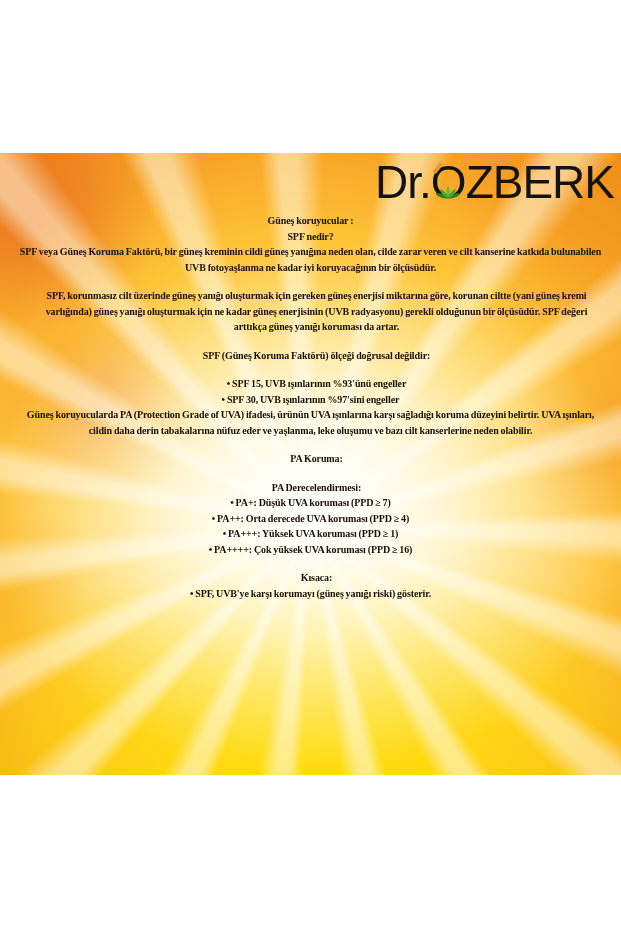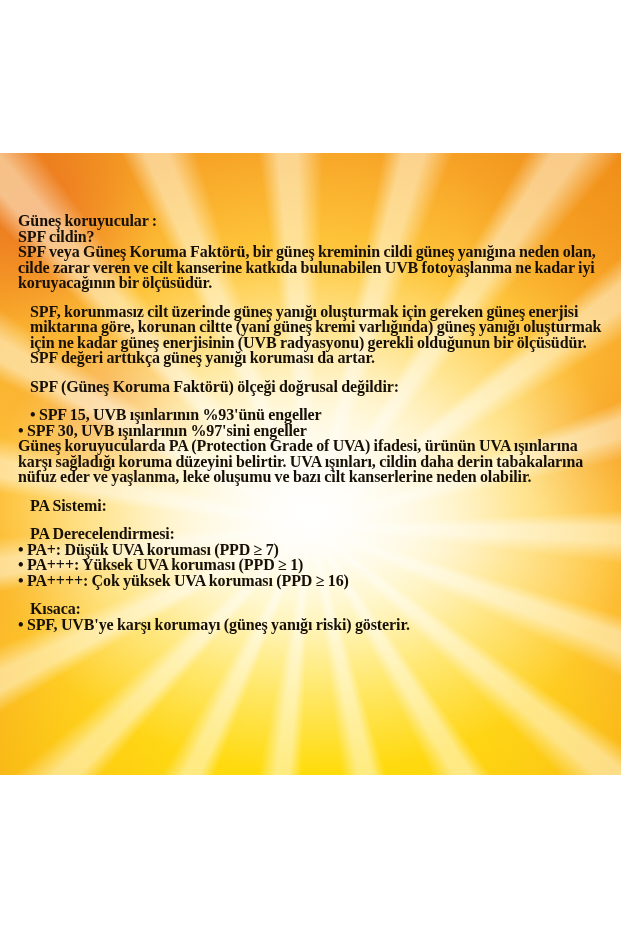--- a/index.html
+++ b/index.html
@@ -66,54 +66,71 @@
     left: 50%; bottom: 5px;
     transform: translateX(-50%);
     width: 26px; height: 15px;
   }
 
   
   .content {
     position: absolute;
     left: 18px; right: 18px;
     top: 60px;
+    text-align: center;
     color: #171007;
     font-weight: 700;
-    font-size: 16px;
+    font-size: 10px;
     line-height: 15.5px;
     letter-spacing: -0.1px;
     word-spacing: -0.5px;
   }
   .content .block { margin: 0; }
   .content .gap { margin-top: 13px; margin-left: 12px; }
 </style>
 </head>
 <body>
 
 <div class="poster">
 
+  <div class="logo">
+    <span>Dr.</span>
+    <span class="o-wrap">
+      <span>O</span>
+      <span class="o-slash"></span>
+      <svg class="lotus" viewBox="0 0 40 24" xmlns="http://www.w3.org/2000/svg">
+        <path d="M20 22 C10 21 4 19 0 14 C7 12 14 15 20 22 Z" fill="#2f7d1f"></path>
+        <path d="M20 22 C30 21 36 19 40 14 C33 12 26 15 20 22 Z" fill="#2f7d1f"></path>
+        <path d="M20 22 C12 18 8 13 8 6 C14 9 18 14 20 22 Z" fill="#4aa32a"></path>
+        <path d="M20 22 C28 18 32 13 32 6 C26 9 22 14 20 22 Z" fill="#4aa32a"></path>
+        <path d="M20 22 C16.5 15 16.5 7 20 0 C23.5 7 23.5 15 20 22 Z" fill="#6cbb3c"></path>
+      </svg>
+    </span>
+    <span>ZBERK</span>
+  </div>
 
   <div class="content">
     <div class="block">Güneş koruyucular :</div>
-    <div class="block">SPF cildin?</div>
+    <div class="block">SPF nedir?</div>
     <div class="block">SPF veya Güneş Koruma Faktörü, bir güneş kreminin cildi güneş yanığına neden olan, cilde zarar veren ve cilt kanserine katkıda bulunabilen UVB fotoyaşlanma ne kadar iyi koruyacağının bir ölçüsüdür.</div>
 
     <div class="block gap">SPF, korunmasız cilt üzerinde güneş yanığı oluşturmak için gereken güneş enerjisi miktarına göre, korunan ciltte (yani güneş kremi varlığında) güneş yanığı oluşturmak için ne kadar güneş enerjisinin (UVB radyasyonu) gerekli olduğunun bir ölçüsüdür. SPF değeri arttıkça güneş yanığı koruması da artar.</div>
 
     <div class="block gap">SPF (Güneş Koruma Faktörü) ölçeği doğrusal değildir:</div>
 
     <div class="block gap">• SPF 15, UVB ışınlarının %93'ünü engeller</div>
     <div class="block">• SPF 30, UVB ışınlarının %97'sini engeller</div>
     <div class="block">Güneş koruyucularda PA (Protection Grade of UVA) ifadesi, ürünün UVA ışınlarına karşı sağladığı koruma düzeyini belirtir. UVA ışınları, cildin daha derin tabakalarına nüfuz eder ve yaşlanma, leke oluşumu ve bazı cilt kanserlerine neden olabilir.</div>
 
-    <div class="block gap">PA Sistemi:</div>
+    <div class="block gap">PA Koruma:</div>
 
 
     <div class="block gap">PA Derecelendirmesi:</div>
     <div class="block">• PA+: Düşük UVA koruması (PPD ≥ 7)</div>
+    <div class="block">• PA++: Orta derecede UVA koruması (PPD ≥ 4)</div>
     <div class="block">• PA+++: Yüksek UVA koruması (PPD ≥ 1)</div>
     <div class="block">• PA++++: Çok yüksek UVA koruması (PPD ≥ 16)</div>
 
     <div class="block gap">Kısaca:</div>
     <div class="block">• SPF, UVB'ye karşı korumayı (güneş yanığı riski) gösterir.</div>
   </div>
 
 </div>
 
 </body></html>

